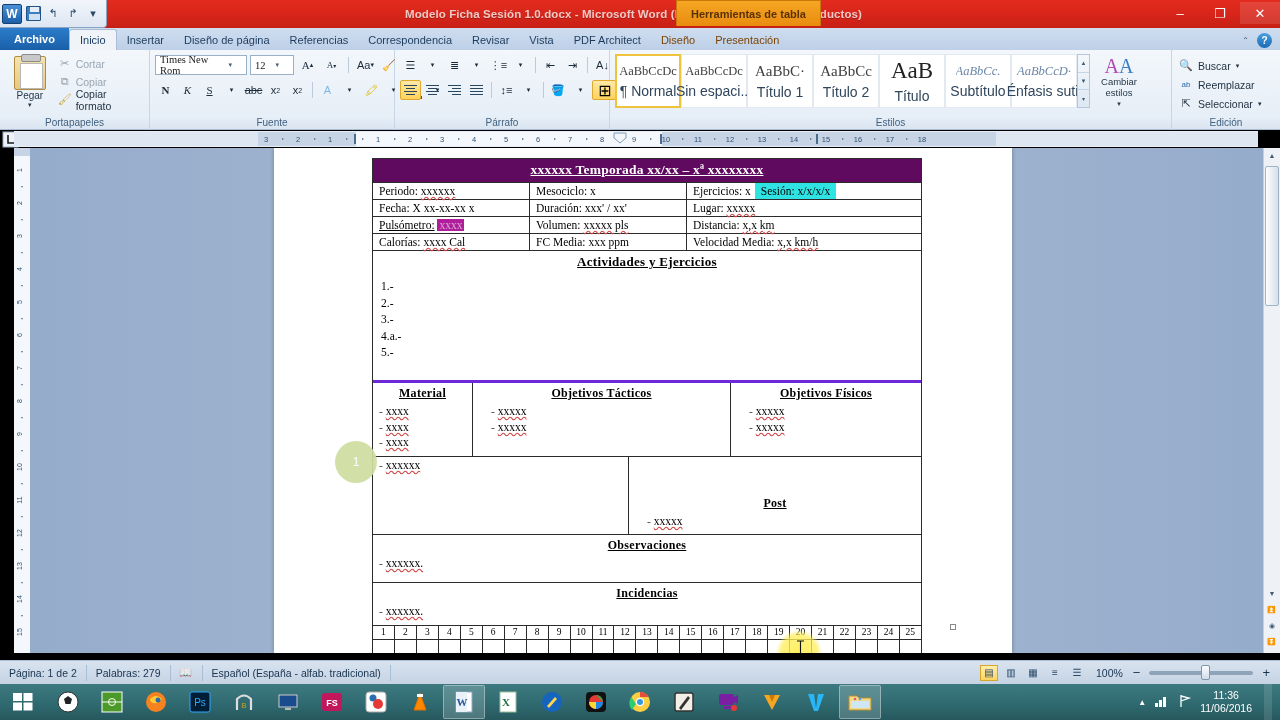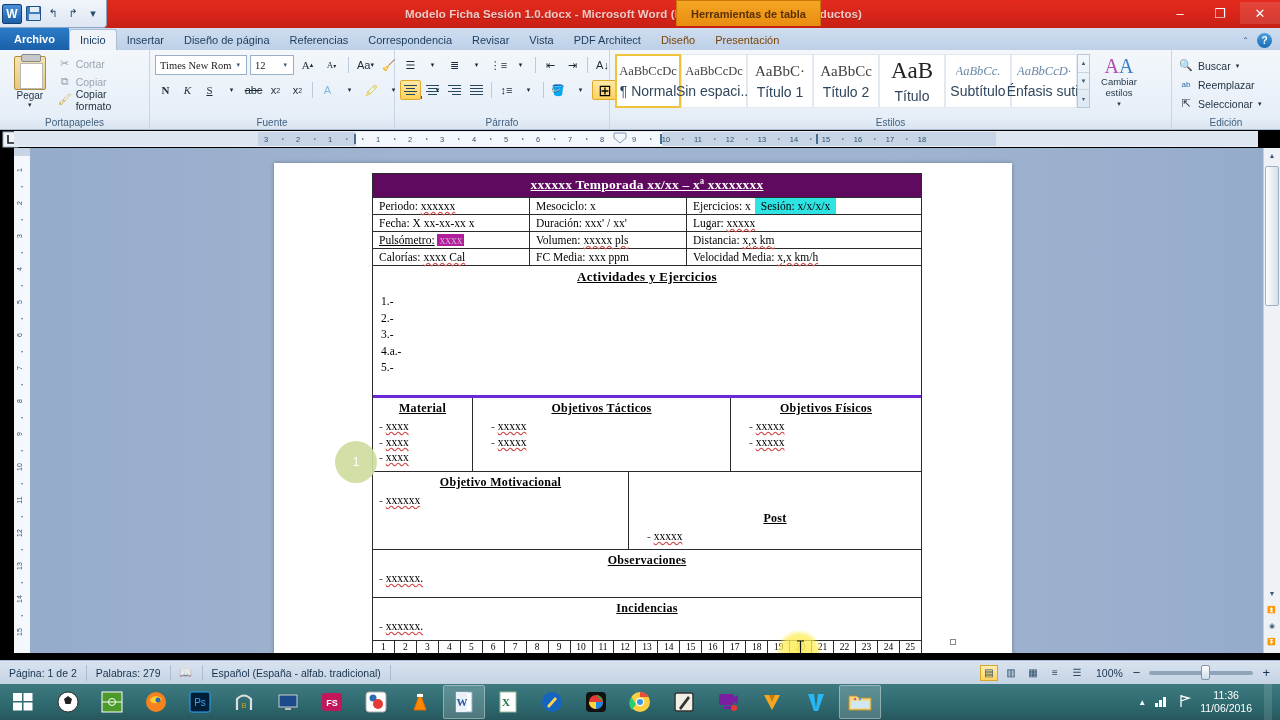--- a/index.html
+++ b/index.html
@@ -143,21 +143,21 @@
   }
   .cmd.enabled { color: #1e2f3f; }
   .mini-ic { width: 14px; height: 14px; display:flex; align-items:center; justify-content:center; font-size: 11px; }
 
   
   .g-font { width: 245px; }
   .fontrow1 { display: flex; align-items: center; gap: 3px; height: 22px; }
   .fontbox {
     height: 20px; border: 1px solid #9ab0c6; background: #fff;
     font-size: 10.5px; color: #1a1a1a; display: flex; align-items: center;
-    padding: 0 4px 0 4px; font-family: "Liberation Serif", serif;
+    padding: 0 12px 0 4px; font-family: "Liberation Serif", serif;
   }
   .fontbox .caret { margin-left: auto; font-size: 7px; color: #44607c; padding: 0 2px; }
   .fname { width: 92px; }
   .fsize { width: 44px; }
   .ibtn {
     width: 21px; height: 20px; display: flex; align-items: center;
     justify-content: center; font-size: 11px; color: #1c2b3a;
   }
   .fontrow2 { display: flex; align-items: center; gap: 1px; height: 22px; margin-top: 3px; }
   .sep { width: 1px; height: 16px; background: #bccada; margin: 0 3px; }
@@ -221,21 +221,21 @@
   }
 
   
   .docarea {
     position: absolute; left: 30px; top: 148px; width: 1233px; height: 505px;
     background: #8fa8c8;
     background: linear-gradient(to right,#96accb,#9fb4d0 30%,#9fb4d0 70%,#96accb);
     overflow: hidden;
   }
   .page {
-    position: absolute; left: 244px; top: 15px; width: 738px; height: 505px;
+    position: absolute; left: 244px; top: 0px; width: 738px; height: 505px;
     background: #fff; box-shadow: 0 0 4px rgba(0,0,0,.3);
   }
   .ficha {
     position: absolute; left: 98px; top: 10px; width: 550px;
     font-family: "Liberation Serif", serif; color: #000;
     border: 1px solid #2b2b2b;
   }
   .ficha-title {
     background: #5f0a5f; color: #fff; text-align: center;
     font-weight: bold; font-size: 13.5px; padding: 3px 0 4px;
@@ -788,23 +788,20 @@
             </div>
             <div class="bullets" style="padding-left:18px;">
               <div><span class="sq">xxxxx</span></div>
               <div><span class="sq">xxxxx</span></div>
             </div>
           </div>
         </div>
 
         <div class="cols2">
           <div>
-            <div class="sec-head" style="font-size:12px;">
-              <span>Objetivo Motivacional</span>
-            </div>
             <div class="bullets">
               <div><span class="sq">xxxxxx</span></div>
             </div>
           </div>
           <div>
             <div class="sec-head" style="font-size:12px;margin-top:36px;">
               <span>Post</span>
             </div>
             <div class="bullets" style="padding-left:18px;">
               <div><span class="sq">xxxxx</span></div>

